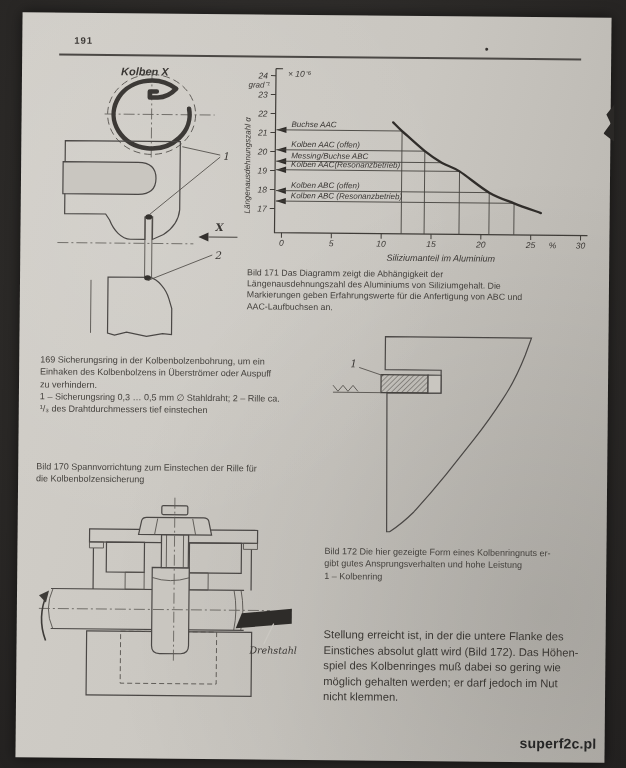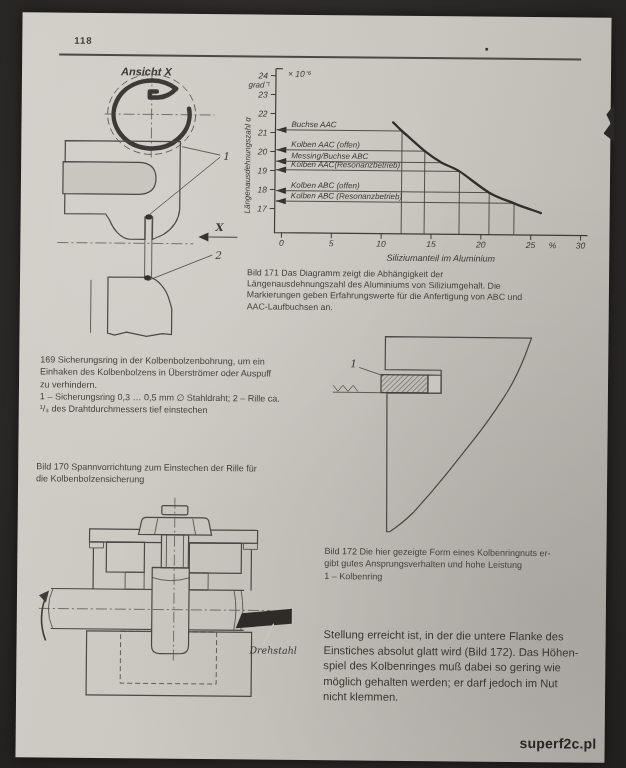--- a/index.html
+++ b/index.html
@@ -69,23 +69,23 @@
       <line x1="0" y1="0" x2="0" y2="3.6" stroke="#504d49" stroke-width="1"></line>
     </pattern>
   </defs>
 </svg>
 
 <div class="photo">
   <div class="page">
     <div class="notch"></div>
     <div class="speck" style="left:463px;top:31px;width:3px;height:3px;"></div>
 
-    <div class="abs page-number">118</div>
+    <div class="abs page-number">191</div>
     <div class="abs rule"></div>
-    <div class="abs view-label">Ansicht X</div>
+    <div class="abs view-label">Kolben X</div>
 
     <svg class="abs" style="left:35px;top:55px;" width="200" height="290" viewBox="0 0 200 290">
       <g>
         <ellipse cx="95" cy="46" rx="44" ry="40" class="thin" stroke-dasharray="7 4"></ellipse>
         <line x1="48" y1="46" x2="158" y2="46" class="centerline"></line>
         <line x1="95" y1="2" x2="95" y2="92" class="centerline"></line>
         <path d="M132.4,40 A38,34 0 1 1 119.4,20 Q111,29 101,29 L93,29 L93,23 L100,23" fill="none" stroke="#3c3936" stroke-width="4.5" stroke-linejoin="round" stroke-linecap="round"></path>
       </g>
       <g>
         <path d="M9,73 L124,73 L124,141 C123,152 117,160 108,166 L97,171 L97,148.5 L89.5,148.5 L89.5,171 L75,171 C66,171 58,162 54,152 L50,146 L9,146 Z" fill="url(#hatchA)" class="drawline" stroke-width="1.3"></path>

